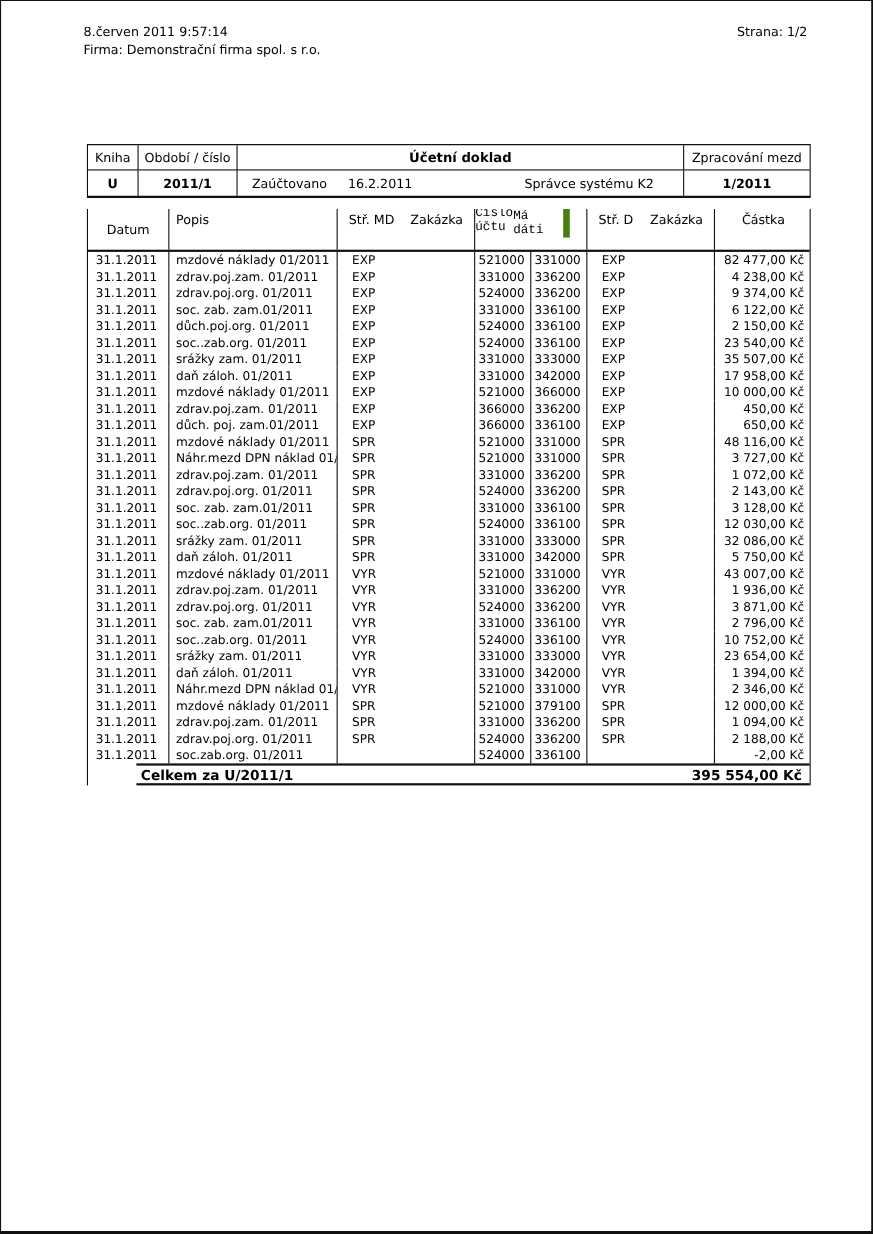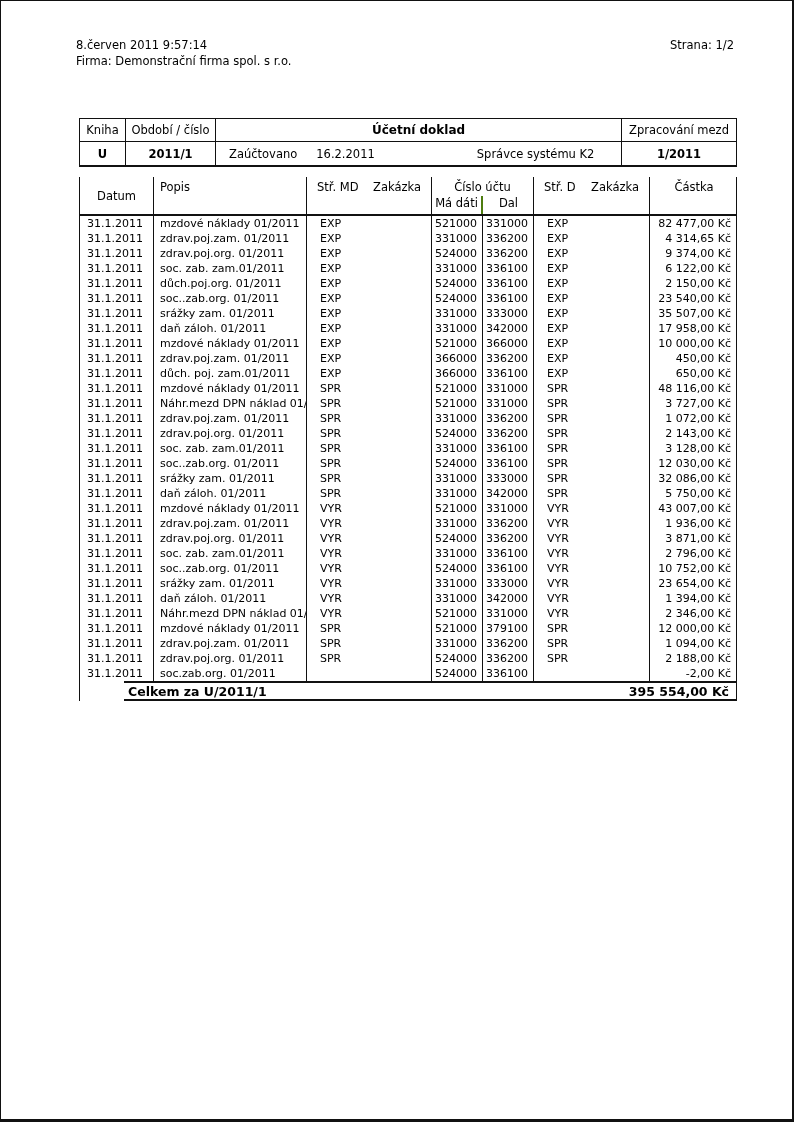--- a/index.html
+++ b/index.html
@@ -4,28 +4,28 @@
 <style>
   * { margin:0; padding:0; box-sizing:border-box; }
   html,body { background:#fff; }
   body { font-family:"DejaVu Sans","Liberation Sans",sans-serif; color:#000; }
   .page {
     position:relative; width:794px; height:1122px; background:#fff;
     border:1px solid #111; border-right-width:2px; border-bottom-width:3px;
     overflow:hidden;
   }
   
-  .meta { position:absolute; top:36px; left:75px; right:58px; font-size:11.5px; line-height:16px; }
+  .meta { position:absolute; top:20px; left:75px; right:58px; font-size:11.5px; line-height:16px; }
   .meta .left-lines { float:left; }
   .meta .page-label { float:right; }
   
   .title { position:absolute; top:80px; left:0; width:100%; text-align:center;
            font-size:21px; font-weight:bold; letter-spacing:0.2px; }
   
-  .doc-block { position:absolute; top:117px; left:78px; width:658px; font-size:11.5px; }
+  .doc-block { position:absolute; top:130px; left:78px; width:658px; font-size:11.5px; }
   .box-table { border:1px solid #111; border-bottom:2px solid #111; }
   .box-row { display:grid; grid-template-columns:46px 90px 406px 114px; height:23px; }
   .box-row > div { border-right:1px solid #111; display:flex; align-items:center; justify-content:center; overflow:hidden; white-space:nowrap; }
   .box-row > div:last-child { border-right:none; }
   .box-row.r1 > div { border-bottom:1px solid #111; }
   .bold { font-weight:bold; }
   .ud-label { font-weight:bold; font-size:12px; }
   .zauct-cell { justify-content:flex-start !important; }
   .zauct-cell .z1 { margin-left:13px; }
   .zauct-cell .z2 { margin-left:19px; }
@@ -33,25 +33,25 @@
   
   .main-table { border-left:1px solid #111; border-right:1px solid #111; font-size:11.5px; }
   .cols { display:grid; grid-template-columns:74px 153px 125px 51px 51px 116px 88px; }
   .colhead { border-bottom:2px solid #111;margin-top:10px; }
   .colhead > div { border-right:1px solid #111; overflow:hidden; }
   .colhead > div:last-child { border-right:none; }
   .ch-line1 { height:19px; display:flex; align-items:center; }
   .ch-datum { justify-content:center; height:37px; }
   .ch-popis { padding-left:6px; height:37px; align-items:flex-start !important; padding-top:3px; }
   .ch-group { display:flex; justify-content:space-between; padding:3px 10px 0 10px; align-items:flex-start !important; height:37px; }
-  .ch-cislo { display:flex; flex-direction:column; }
+  .ch-cislo { display:flex; flex-direction:row;font-family:Liberation Mono, monospace; }
   .ch-cislo .top { height:19px; display:flex; align-items:center; justify-content:center; }
   .ch-cislo .sub { height:18px; display:grid; grid-template-columns:51px 51px; }
   .ch-cislo .sub > div { display:flex; align-items:flex-start; justify-content:center; }
-  .ch-cislo .sub > div:first-child { border-right:2px solid #4d7c0f; }
+  .ch-cislo .sub > div:first-child { border-right:6px solid #4d7c0f; }
   .ch-castka { justify-content:center; height:37px; display:flex; align-items:flex-start !important; padding-top:3px; }
   
   .data-rows { font-size:11px; }
   .data-row { height:15px; line-height:15px; }
   .data-row > div { border-right:1px solid #111; white-space:nowrap; overflow:hidden; }
   .data-row > div:last-child { border-right:none; }
   .c-datum { padding-left:7px; }
   .c-popis { padding-left:6px; }
   .c-strmd, .c-strd { padding-left:13px; }
   .c-madati, .c-dal { padding-left:3px; }
@@ -130,21 +130,21 @@
           <div class="c-strd">EXP</div>
           <div class="c-castka">82 477,00 Kč</div>
         </div>
           <div class="cols data-row">
           <div class="c-datum">31.1.2011</div>
           <div class="c-popis">zdrav.poj.zam. 01/2011</div>
           <div class="c-strmd">EXP</div>
           <div class="c-madati">331000</div>
           <div class="c-dal">336200</div>
           <div class="c-strd">EXP</div>
-          <div class="c-castka">4 314,65 Kč</div>
+          <div class="c-castka">4 238,00 Kč</div>
         </div>
           <div class="cols data-row">
           <div class="c-datum">31.1.2011</div>
           <div class="c-popis">zdrav.poj.org. 01/2011</div>
           <div class="c-strmd">EXP</div>
           <div class="c-madati">524000</div>
           <div class="c-dal">336200</div>
           <div class="c-strd">EXP</div>
           <div class="c-castka">9 374,00 Kč</div>
         </div>

